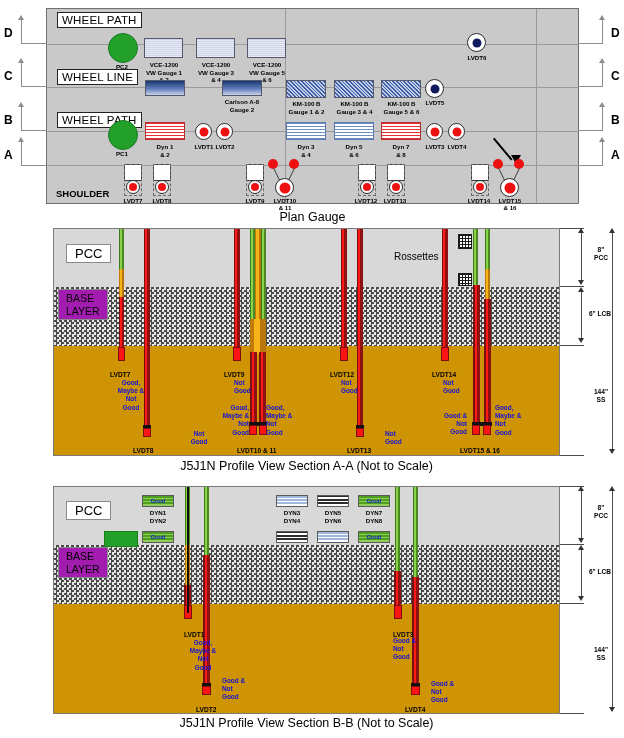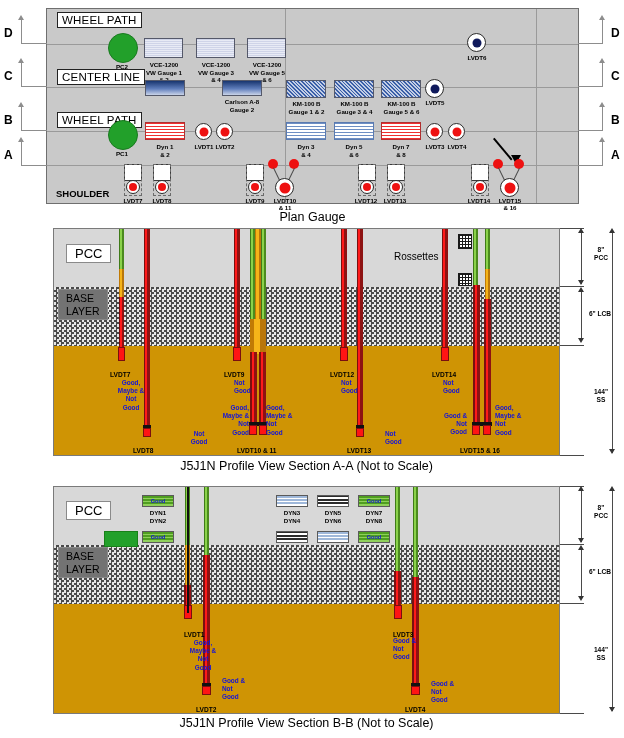--- a/index.html
+++ b/index.html
@@ -69,21 +69,21 @@
 
   
   .profile{position:absolute;box-sizing:border-box;border:1px solid #7a7a7a;
       overflow:hidden;background:#fff;}
   .lay-pcc{position:absolute;left:0;right:0;background:#d8d8d8;}
   .lay-lcb{position:absolute;left:0;right:0;
       background:repeating-conic-gradient(#4a4a4a 0% 25%,#e6e6e6 0% 50%) 0 0/5px 5px;}
   .lay-ss{position:absolute;left:0;right:0;background:#cf9404;}
   .pcc-box{position:absolute;background:#fff;border:1px solid #8a8a8a;
       font-size:13px;padding:1px 8px;}
-  .base-box{position:absolute;background:#737373;border:1px solid #8a8a8a;
+  .base-box{position:absolute;background:#a21caf;border:1px solid #8a8a8a;
       font-size:10.5px;line-height:12.5px;padding:2px 7px;}
 
   .rod{position:absolute;}
   .rod-red{background:linear-gradient(to right,#7a0f0f 0 22%,#ff1a1a 22% 55%,#8d1212 55% 100%);}
   .rod-green{background:linear-gradient(to right,#3f7a18 0 22%,#8ad24a 22% 62%,#4b8a1e 62% 100%);}
   .rod-orange{background:linear-gradient(to right,#c07a05 0 25%,#f5b419 25% 60%,#b9760a 60% 100%);}
   .rod-black{background:#111;}
   .rod-tip{position:absolute;background:#ff1414;border:1px solid #7a0f0f;box-sizing:border-box;}
   .rod-cap{position:absolute;background:#111;}
 
@@ -164,21 +164,21 @@
 <div class="abs sec-line" style="left:578px;top:86px;width:25px;height:1px;"></div>
 <div class="abs sec-arrow" style="left:599px;top:58px;"></div>
 <div class="abs sec-line" style="left:602px;top:107px;width:1px;height:24px;"></div>
 <div class="abs sec-line" style="left:578px;top:130px;width:25px;height:1px;"></div>
 <div class="abs sec-arrow" style="left:599px;top:102px;"></div>
 <div class="abs sec-line" style="left:602px;top:142px;width:1px;height:24px;"></div>
 <div class="abs sec-line" style="left:578px;top:165px;width:25px;height:1px;"></div>
 <div class="abs sec-arrow" style="left:599px;top:137px;"></div>
 
 <div class="lane-label" style="left:57px;top:12px;">WHEEL PATH</div>
-<div class="lane-label" style="left:57px;top:69px;">CENTER LINE</div>
+<div class="lane-label" style="left:57px;top:69px;">WHEEL LINE</div>
 <div class="lane-label" style="left:57px;top:112px;">WHEEL PATH</div>
 <div class="abs" style="left:56px;top:188px;font-size:9.5px;font-weight:bold;">SHOULDER</div>
 
 <div class="green-circle" style="left:108px;top:33px;width:28px;height:28px;"></div>
 <div class="cap" style="left:103px;top:63px;width:38px;">PC2</div>
 <div class="green-circle" style="left:108px;top:120px;width:28px;height:28px;"></div>
 <div class="cap" style="left:103px;top:150px;width:38px;">PC1</div>
 
 <div class="blk vce" style="left:144px;top:38px;width:39px;height:20px;"></div>
 <div class="cap2" style="left:138px;top:61px;width:52px;">

